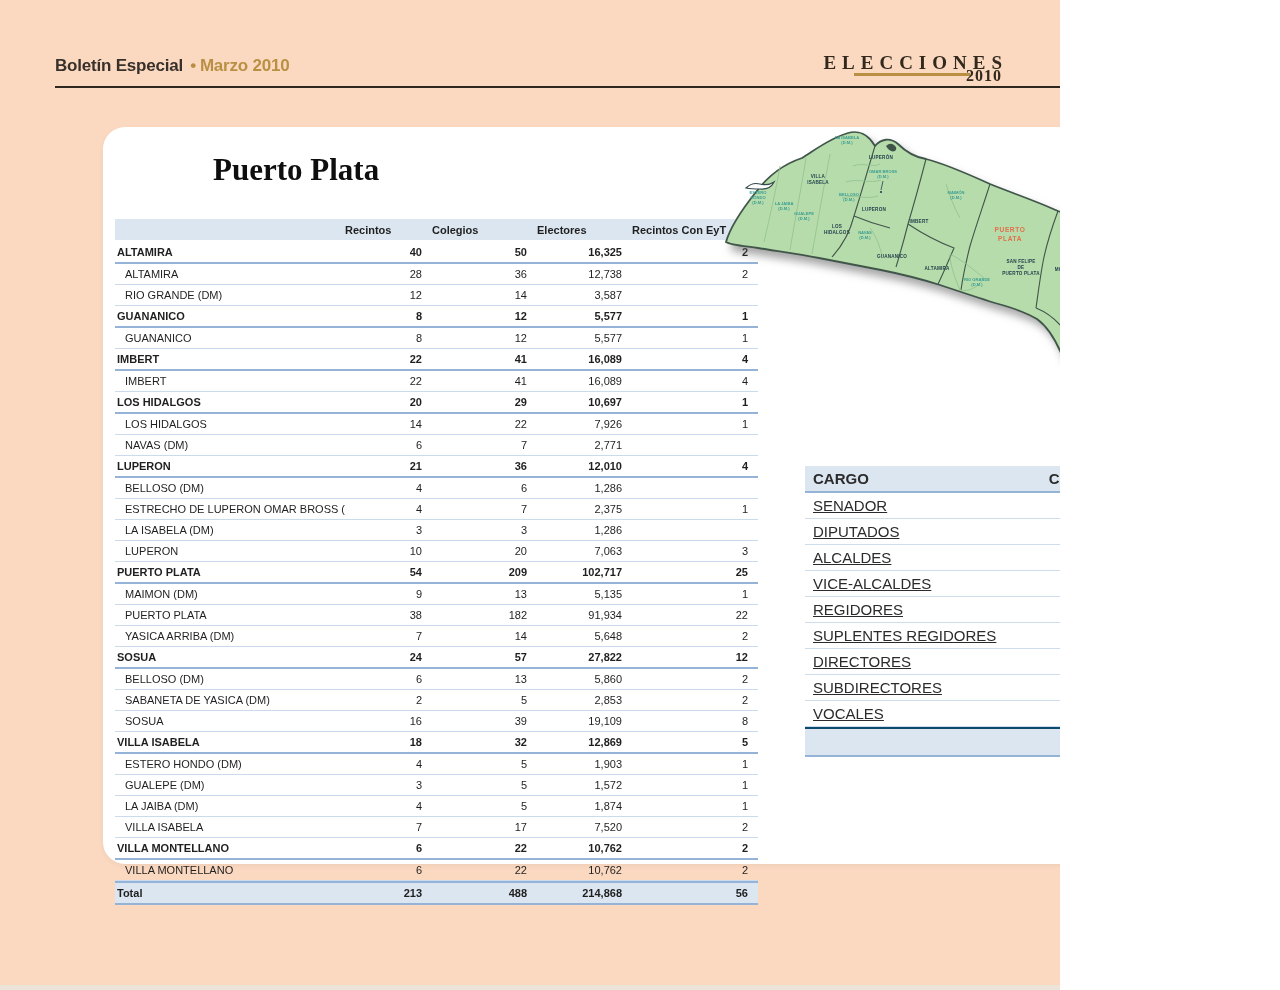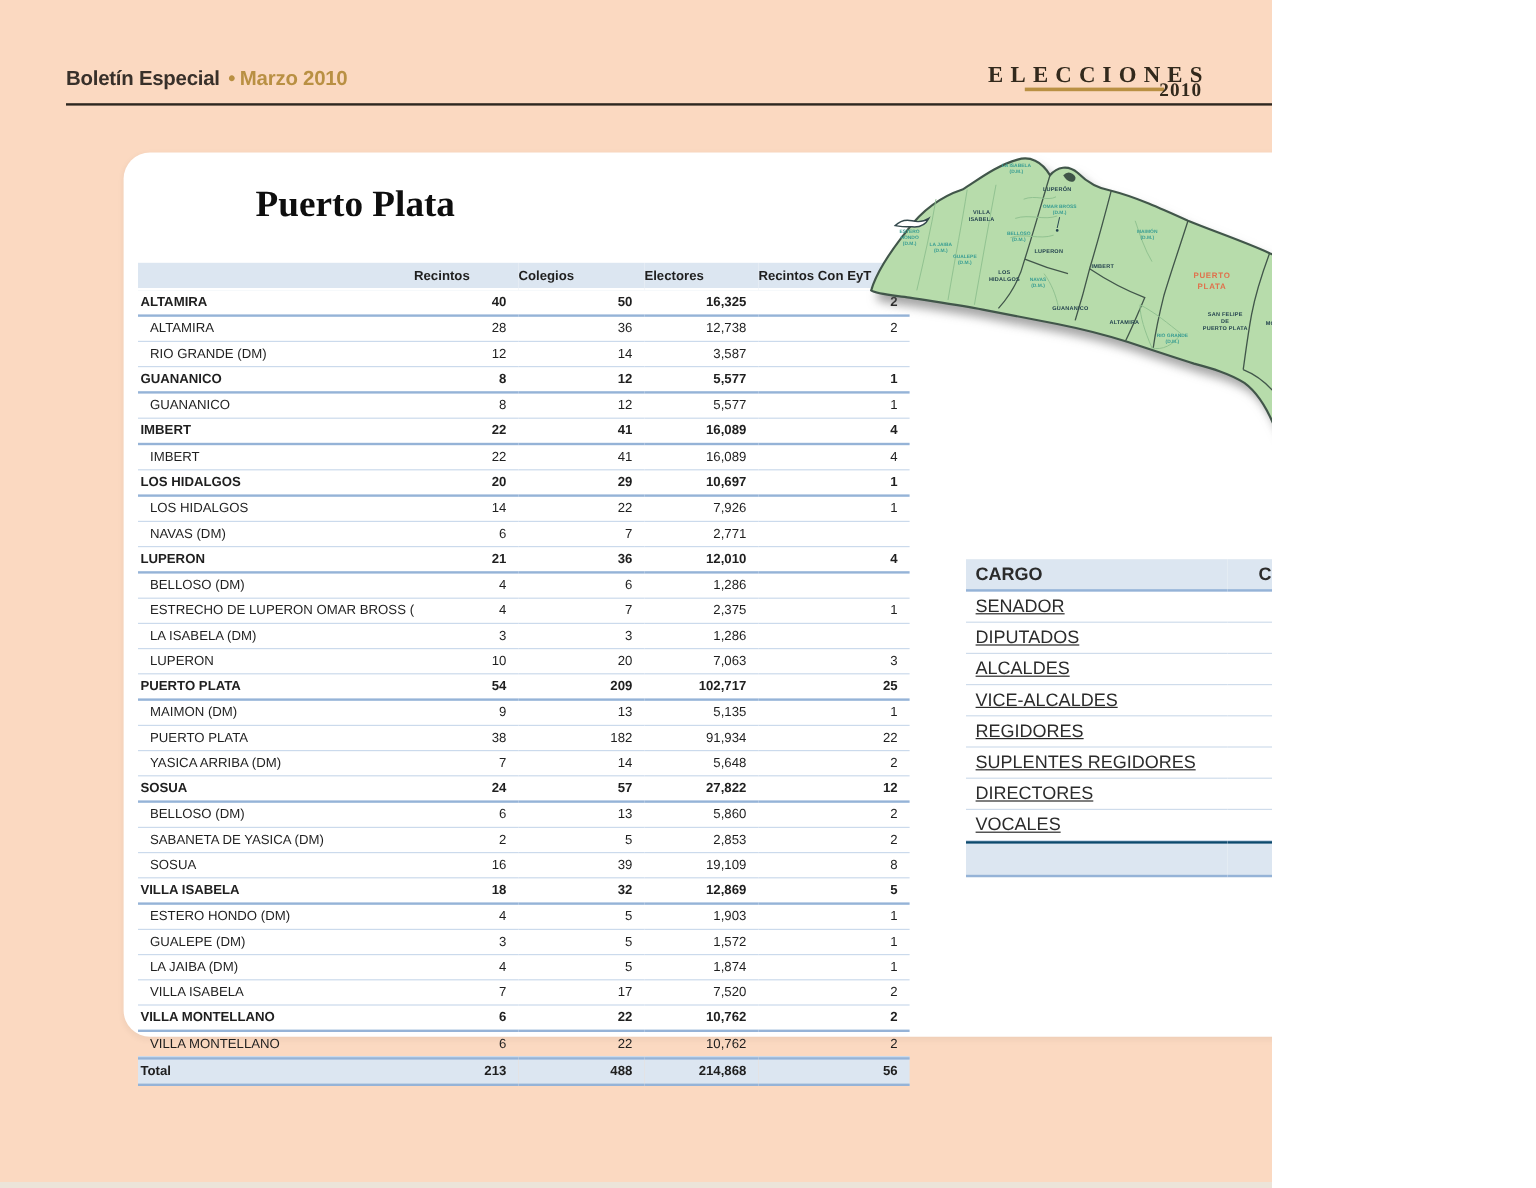--- a/index.html
+++ b/index.html
@@ -351,20 +351,24 @@
         <tr class="row">
         <td class="c-label">REGIDORES</td>
         <td class="c-value">55</td>
       </tr>
         <tr class="row">
         <td class="c-label">SUPLENTES REGIDORES</td>
         <td class="c-value">55</td>
       </tr>
         <tr class="row">
         <td class="c-label">DIRECTORES</td>
+        <td class="c-value">12</td>
+      </tr>
+        <tr class="row">
+        <td class="c-label">SUBDIRECTORES</td>
         <td class="c-value">12</td>
       </tr>
         <tr class="row">
         <td class="c-label">VOCALES</td>
         <td class="c-value">36</td>
       </tr>
       <tr class="total-row">
         <td class="c-label"></td>
         <td class="c-value">195</td>
       </tr>

